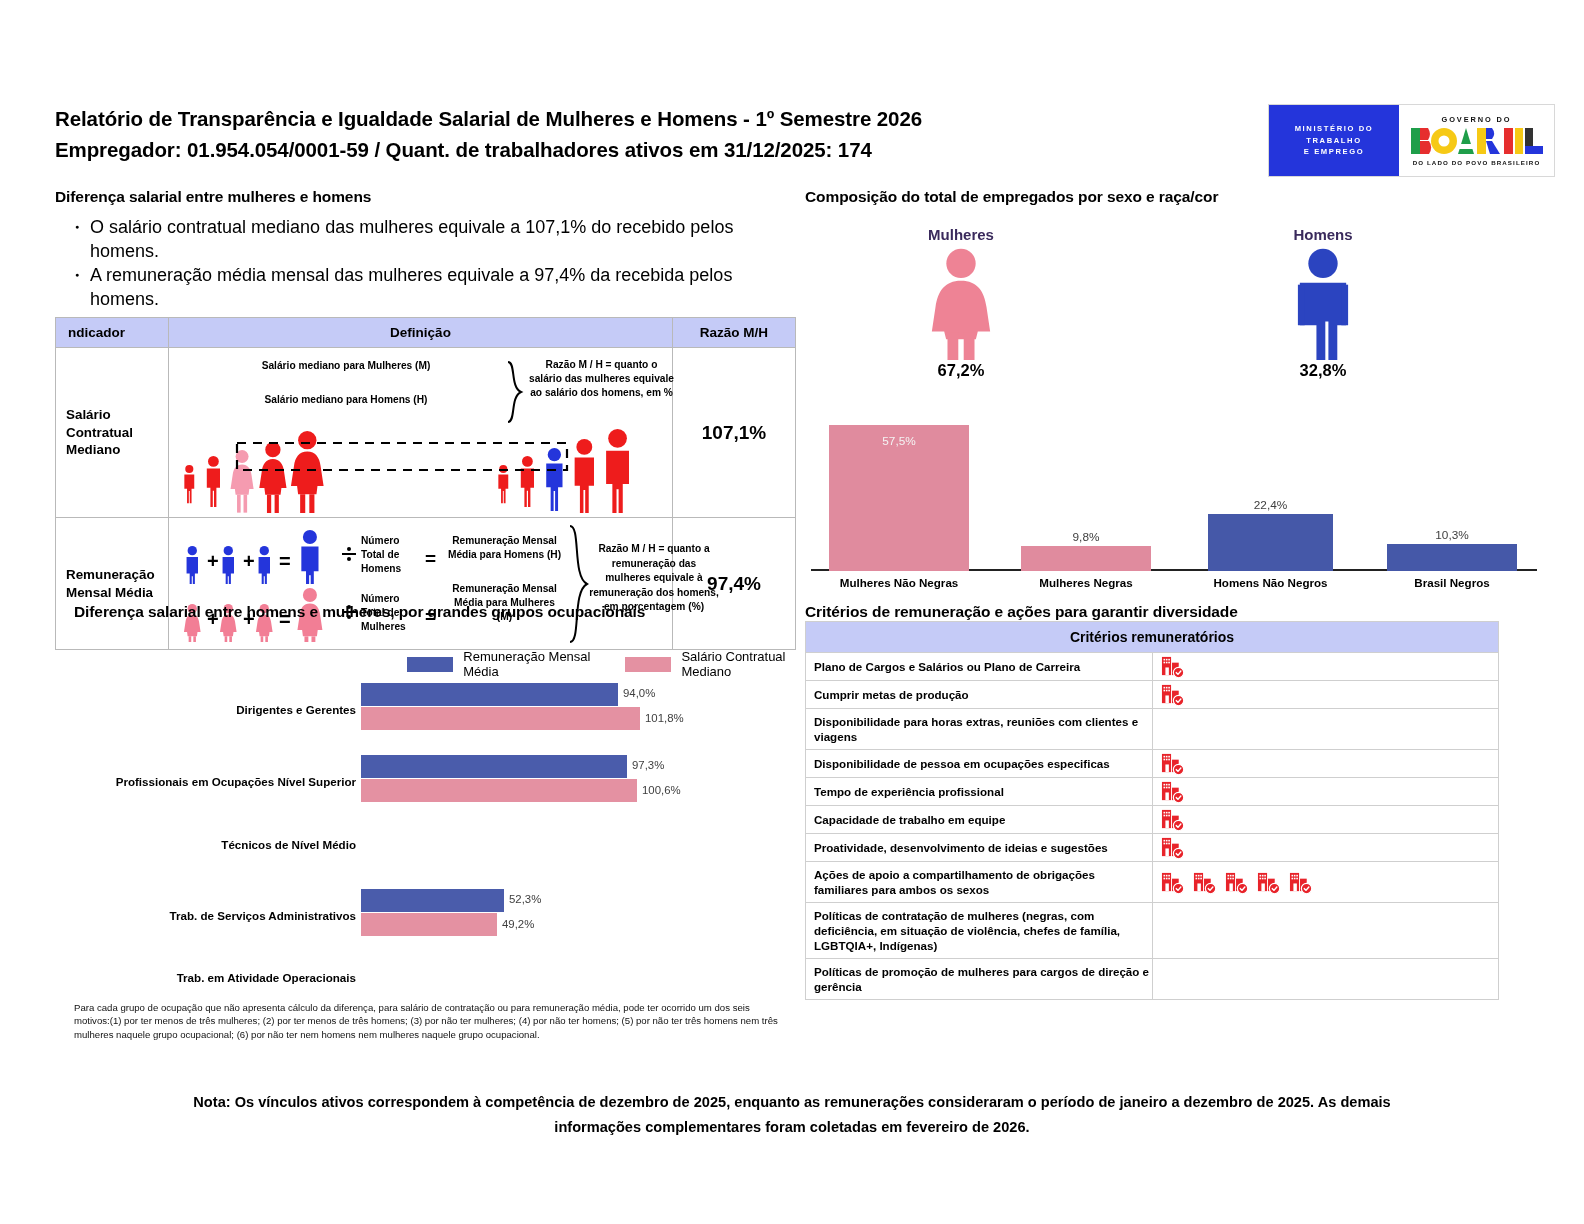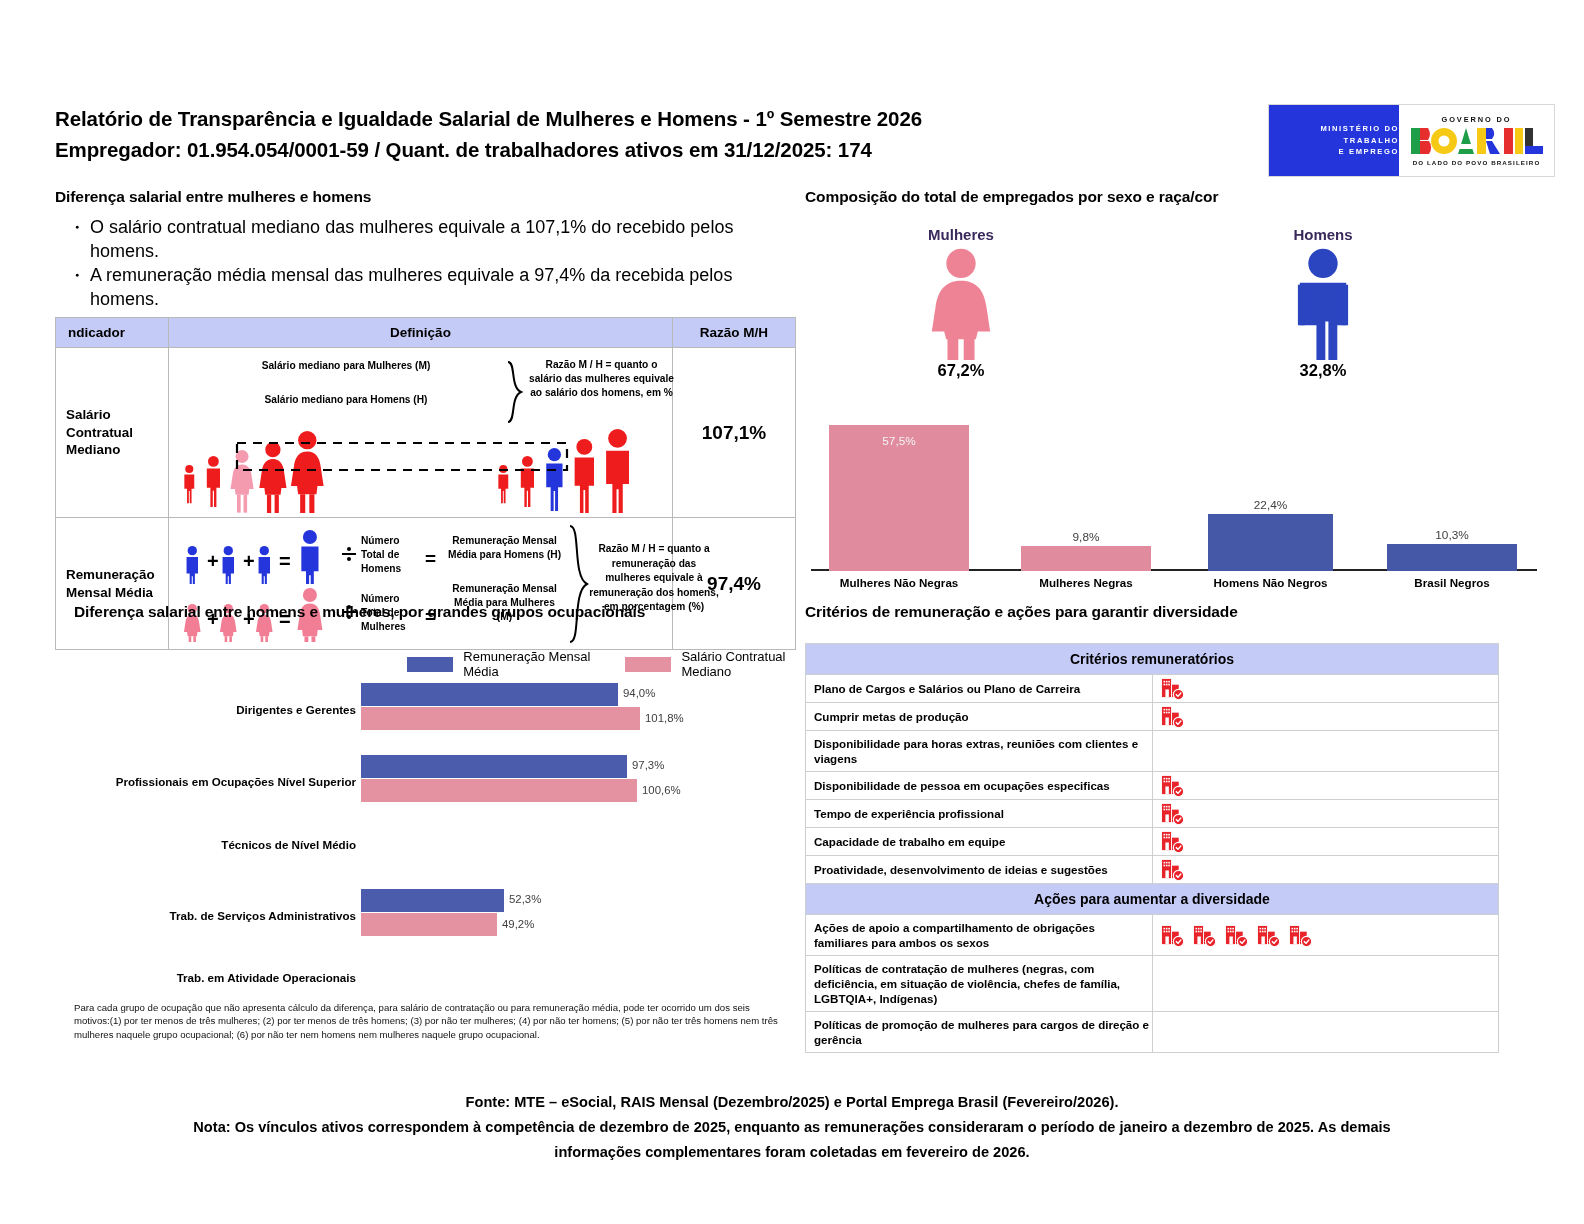--- a/index.html
+++ b/index.html
@@ -8,21 +8,21 @@
     width:1584px; height:1224px;
     background:#ffffff;
     font-family:"Liberation Sans", sans-serif;
     color:#000;
     position:relative;
     overflow:hidden;
   }
   #title-block { position:absolute; left:55px; top:103px; }
   .title-line { font-size:20.5px; font-weight:bold; letter-spacing:-0.1px; line-height:31px; white-space:nowrap; }
   #logos { position:absolute; left:1268px; top:104px; width:287px; height:73px; border:1px solid #d8d8d8; background:#fff; display:flex; }
-  #logo-mte { width:130px; height:100%; background:#2435DB; display:flex; flex-direction:column; align-items:flex-end; justify-content:center; }
+  #logo-mte { width:130px; height:100%; background:#2435DB; display:flex; flex-direction:column; align-items:center; justify-content:center; }
   #logo-mte div { color:#fff; font-size:7.6px; font-weight:bold; letter-spacing:1.6px; line-height:11.5px; text-align:center; }
   #logo-gov { flex:1; display:flex; flex-direction:column; align-items:center; justify-content:center; background:#fff; }
   .gov-top { font-size:7.4px; font-weight:bold; letter-spacing:1.9px; color:#111; margin-bottom:2px;}
   .gov-bottom { font-size:6.2px; font-weight:bold; letter-spacing:1.1px; color:#111; margin-top:3px;}
   .brasil-wrap { height:30px; }
   
   .sec-h { font-size:15.5px; font-weight:bold; letter-spacing:-0.1px; }
   .sec-sub { font-size:11.5px; line-height:15px; }
   
   #left-top { position:absolute; left:55px; top:188px; width:740px; }
@@ -59,21 +59,21 @@
   #pictos { position:absolute; top:38px; left:0; width:748px; height:175px; }
   .picto-group { position:absolute; width:160px; text-align:center; }
   .picto-pct { font-size:16.5px; font-weight:bold; margin-top:-3px; }
   #race-chart { position:absolute; left:0; top:222px; width:748px; height:175px; }
   .race-bar { position:absolute; bottom:14px; }
   .race-val { position:absolute; font-size:11.8px; white-space:nowrap; text-align:center; }
   .race-axis { position:absolute; left:6px; bottom:14px; width:726px; height:2.5px; background:#222; }
   .race-xlabel { position:absolute; bottom:-4px; font-size:11.6px; font-weight:bold; text-align:center; white-space:nowrap; }
   
   #right-bot { position:absolute; left:805px; top:603px; width:748px; }
-  #crit-table { margin-top:22px; width:694px; border-collapse:collapse; table-layout:fixed; }
+  #crit-table { width:694px; border-collapse:collapse; table-layout:fixed; }
   #crit-table td, #crit-table th { border:1px solid #cfcfcf; }
   .crit-head td { background:#C5CBF7; text-align:center; font-weight:bold; font-size:14px; height:31px; }
   .crit-txt { font-size:11.6px; font-weight:bold; padding:5px 0 5px 8px; line-height:15px; }
   .crit-ico { width:262px; padding:2px 0 2px 8px; }
   .col-critname { width:486px; }
   .icostack { display:flex; gap:9px; align-items:center; }
   
   #footer { position:absolute; left:0; top:1090px; width:1584px; text-align:center; }
   .foot-line { font-size:14.6px; font-weight:bold; line-height:25px; }
 </style>
@@ -547,23 +547,20 @@
                   <rect x="7.6" y="7" width="1.7" height="1.7"></rect>
                   <rect x="4.6" y="13" width="3.6" height="8"></rect>
                 </g>
                 <circle cx="18.3" cy="18.3" r="5.4" fill="#E8232A" stroke="#fff" stroke-width="1.2"></circle>
                 <path d="M16 18.4l1.7 1.8 3-3.4" stroke="#fff" stroke-width="1.5" fill="none" stroke-linecap="round" stroke-linejoin="round"></path>
               </svg>
             </div>
           </td>
       </tr>
 
-      <tr class="crit-head">
-        <td colspan="2">Ações para aumentar a diversidade</td>
-      </tr>
       <tr>
         <td class="crit-txt">Ações de apoio a compartilhamento de obrigações familiares para ambos os sexos</td>
         <td class="crit-ico">
             <div class="icostack">
               <svg width="23" height="23" viewBox="0 0 24 24">
                 <g fill="#E8232A">
                   <rect x="1" y="2" width="9.5" height="19"></rect>
                   <rect x="11.5" y="8" width="7" height="13"></rect>
                 </g>
                 <g fill="#fff">
@@ -659,16 +656,15 @@
         <td class="crit-txt">Políticas de promoção de mulheres para cargos de direção e gerência</td>
         <td class="crit-ico">
             <div class="icostack"></div>
           </td>
       </tr>
     </tbody>
   </table>
 </div>
 
 <div id="footer">
-  <div class="foot-line">Fonte: MTE – eSocial, RAIS Mensal (Dezembro/2025) e Portal Emprega Brasil (Fevereiro/2026).</div>
   <div class="foot-line">Nota: Os vínculos ativos correspondem à competência de dezembro de 2025, enquanto as remunerações consideraram o período de janeiro a dezembro de 2025. As demais</div>
   <div class="foot-line">informações complementares foram coletadas em fevereiro de 2026.</div>
 </div>
 
 </body></html>

